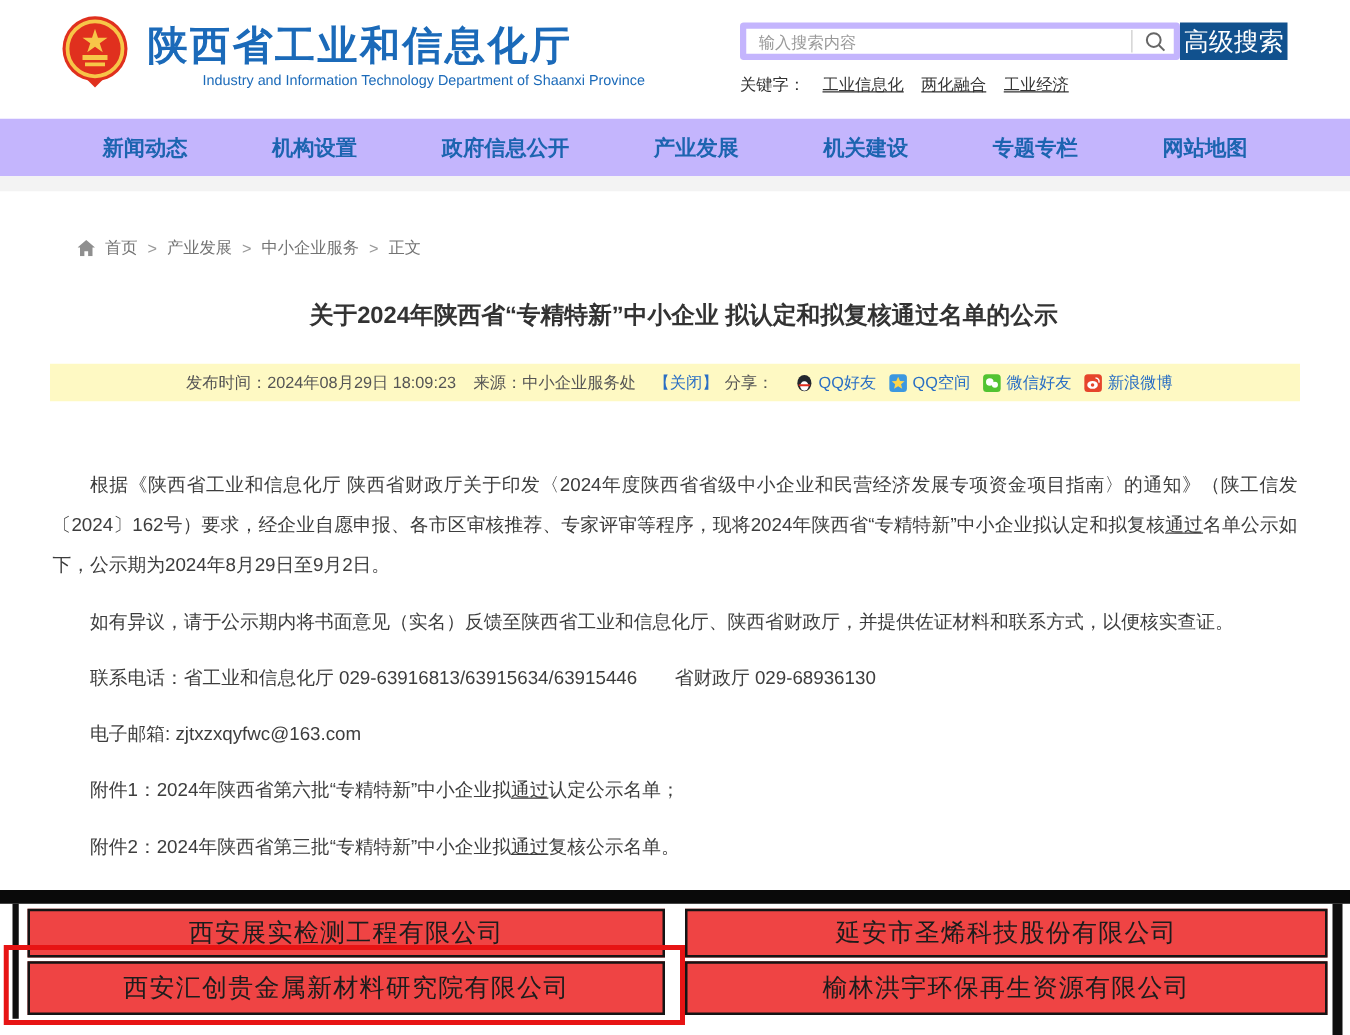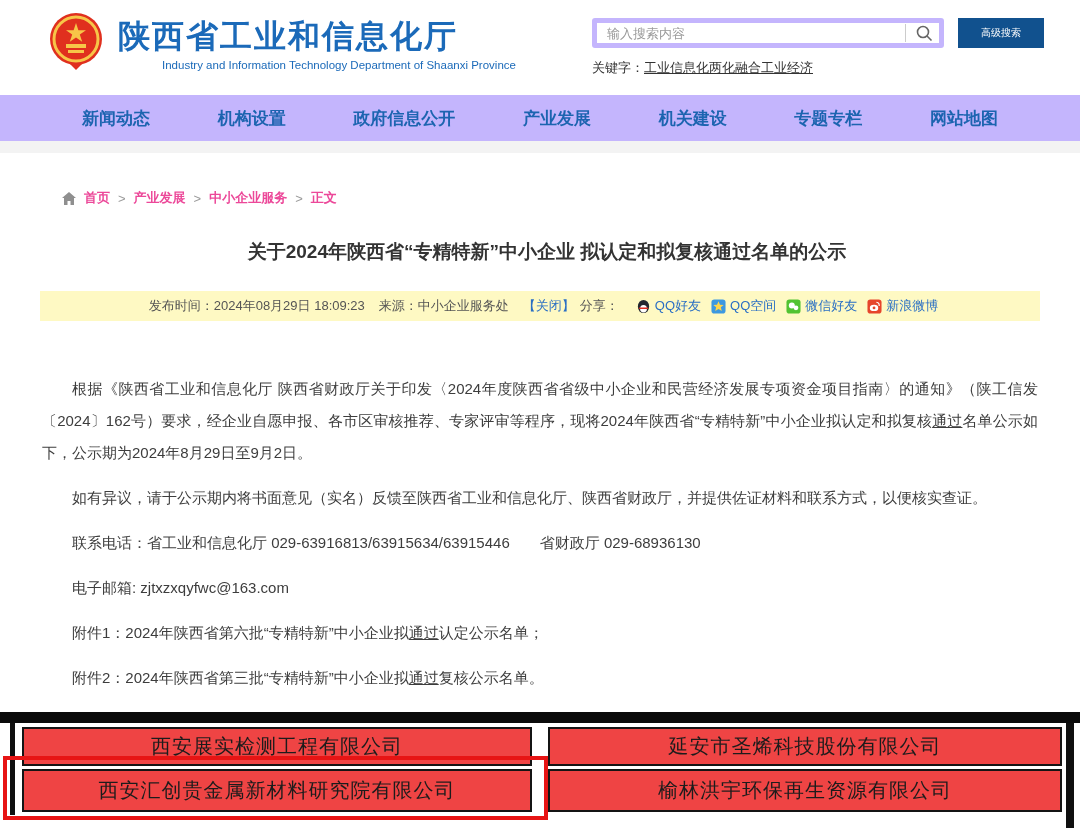--- a/index.html
+++ b/index.html
@@ -15,31 +15,31 @@
   .logo-text { margin-left:12px; }
   .site-title { font-size:32px; font-weight:bold; color:#1b6ab9; letter-spacing:2px; line-height:40px; }
   .site-subtitle { font-size:11.5px; color:#1b6ab9; margin-top:3px;margin-left:44px; }
   .search-area { margin-left:auto; width:452px; padding-top:8px; }
   .search-row { display:flex; align-items:center; }
   .search-box { position:relative; width:352px; height:30px; }
   .search-input { width:100%; height:30px; border:5px solid #c4b5fd; border-radius:3px; padding:0 54px 0 10px; font-size:13px; color:#333; outline:none; }
   .search-input::placeholder { color:#999; }
   .search-divider { position:absolute; right:38px; top:6px; width:1px; height:18px; background:#ccc; }
   .mag { position:absolute; right:10px; top:5px; width:20px; height:20px; }
-  .adv-btn { margin-left:14px; width:86px; height:30px; background:#11518e; color:#fff; font-size:10px; border:none; cursor:pointer; font-family:inherit; }
+  .adv-btn { width:86px; height:30px; background:#11518e; color:#fff; font-size:20px; border:none; cursor:pointer; font-family:inherit; }
   .keywords { margin-top:11px; font-size:13px; color:#333; }
-  .keywords a { color:#333; text-decoration:underline; cursor:pointer; }
+  .keywords a { color:#333; text-decoration:underline; margin-left:14px; cursor:pointer; }
   .kw-label { color:#333; }
   
   .nav { display:flex; justify-content:space-between; align-items:center; padding:0 82px; height:46px; background:#c4b5fd; }
   .nav-item { font-size:17px; font-weight:bold; color:#1c64b0; text-decoration:none; cursor:pointer; }
   .gray-strip { height:12px; background:#f3f3f3; }
   
   .breadcrumb { margin:36px 0 0 62px; font-size:13px; color:#8a8a8a; display:flex; align-items:center; gap:8px; }
-  .breadcrumb .crumb { color:#ec4899; cursor:pointer;font-weight:bold; }
+  .breadcrumb .crumb { color:#737373; cursor:pointer; }
   .breadcrumb .sep { color:#9a9a9a; }
   .home-ic { width:14px; height:13px; }
   
   .art-title { margin-top:32px; text-align:center; font-size:19px; font-weight:bold; color:#333;margin-left:14px; }
   .meta-bar { margin:26px 40px 0; height:30px; background:#fef9c3; display:flex; align-items:center; justify-content:center; font-size:13px; color:#555; }
   .meta-bar .seg { margin:0 7px; white-space:nowrap; }
   .meta-close { color:#2a6fc4; cursor:pointer; }
   .share-item { color:#2a6fc4; cursor:pointer; display:inline-flex; align-items:center; margin-left:10px; }
   .share-item svg { margin-right:4px; }
   .article { margin:52px 42px 0; font-size:15px; color:#3d3d3d; }

